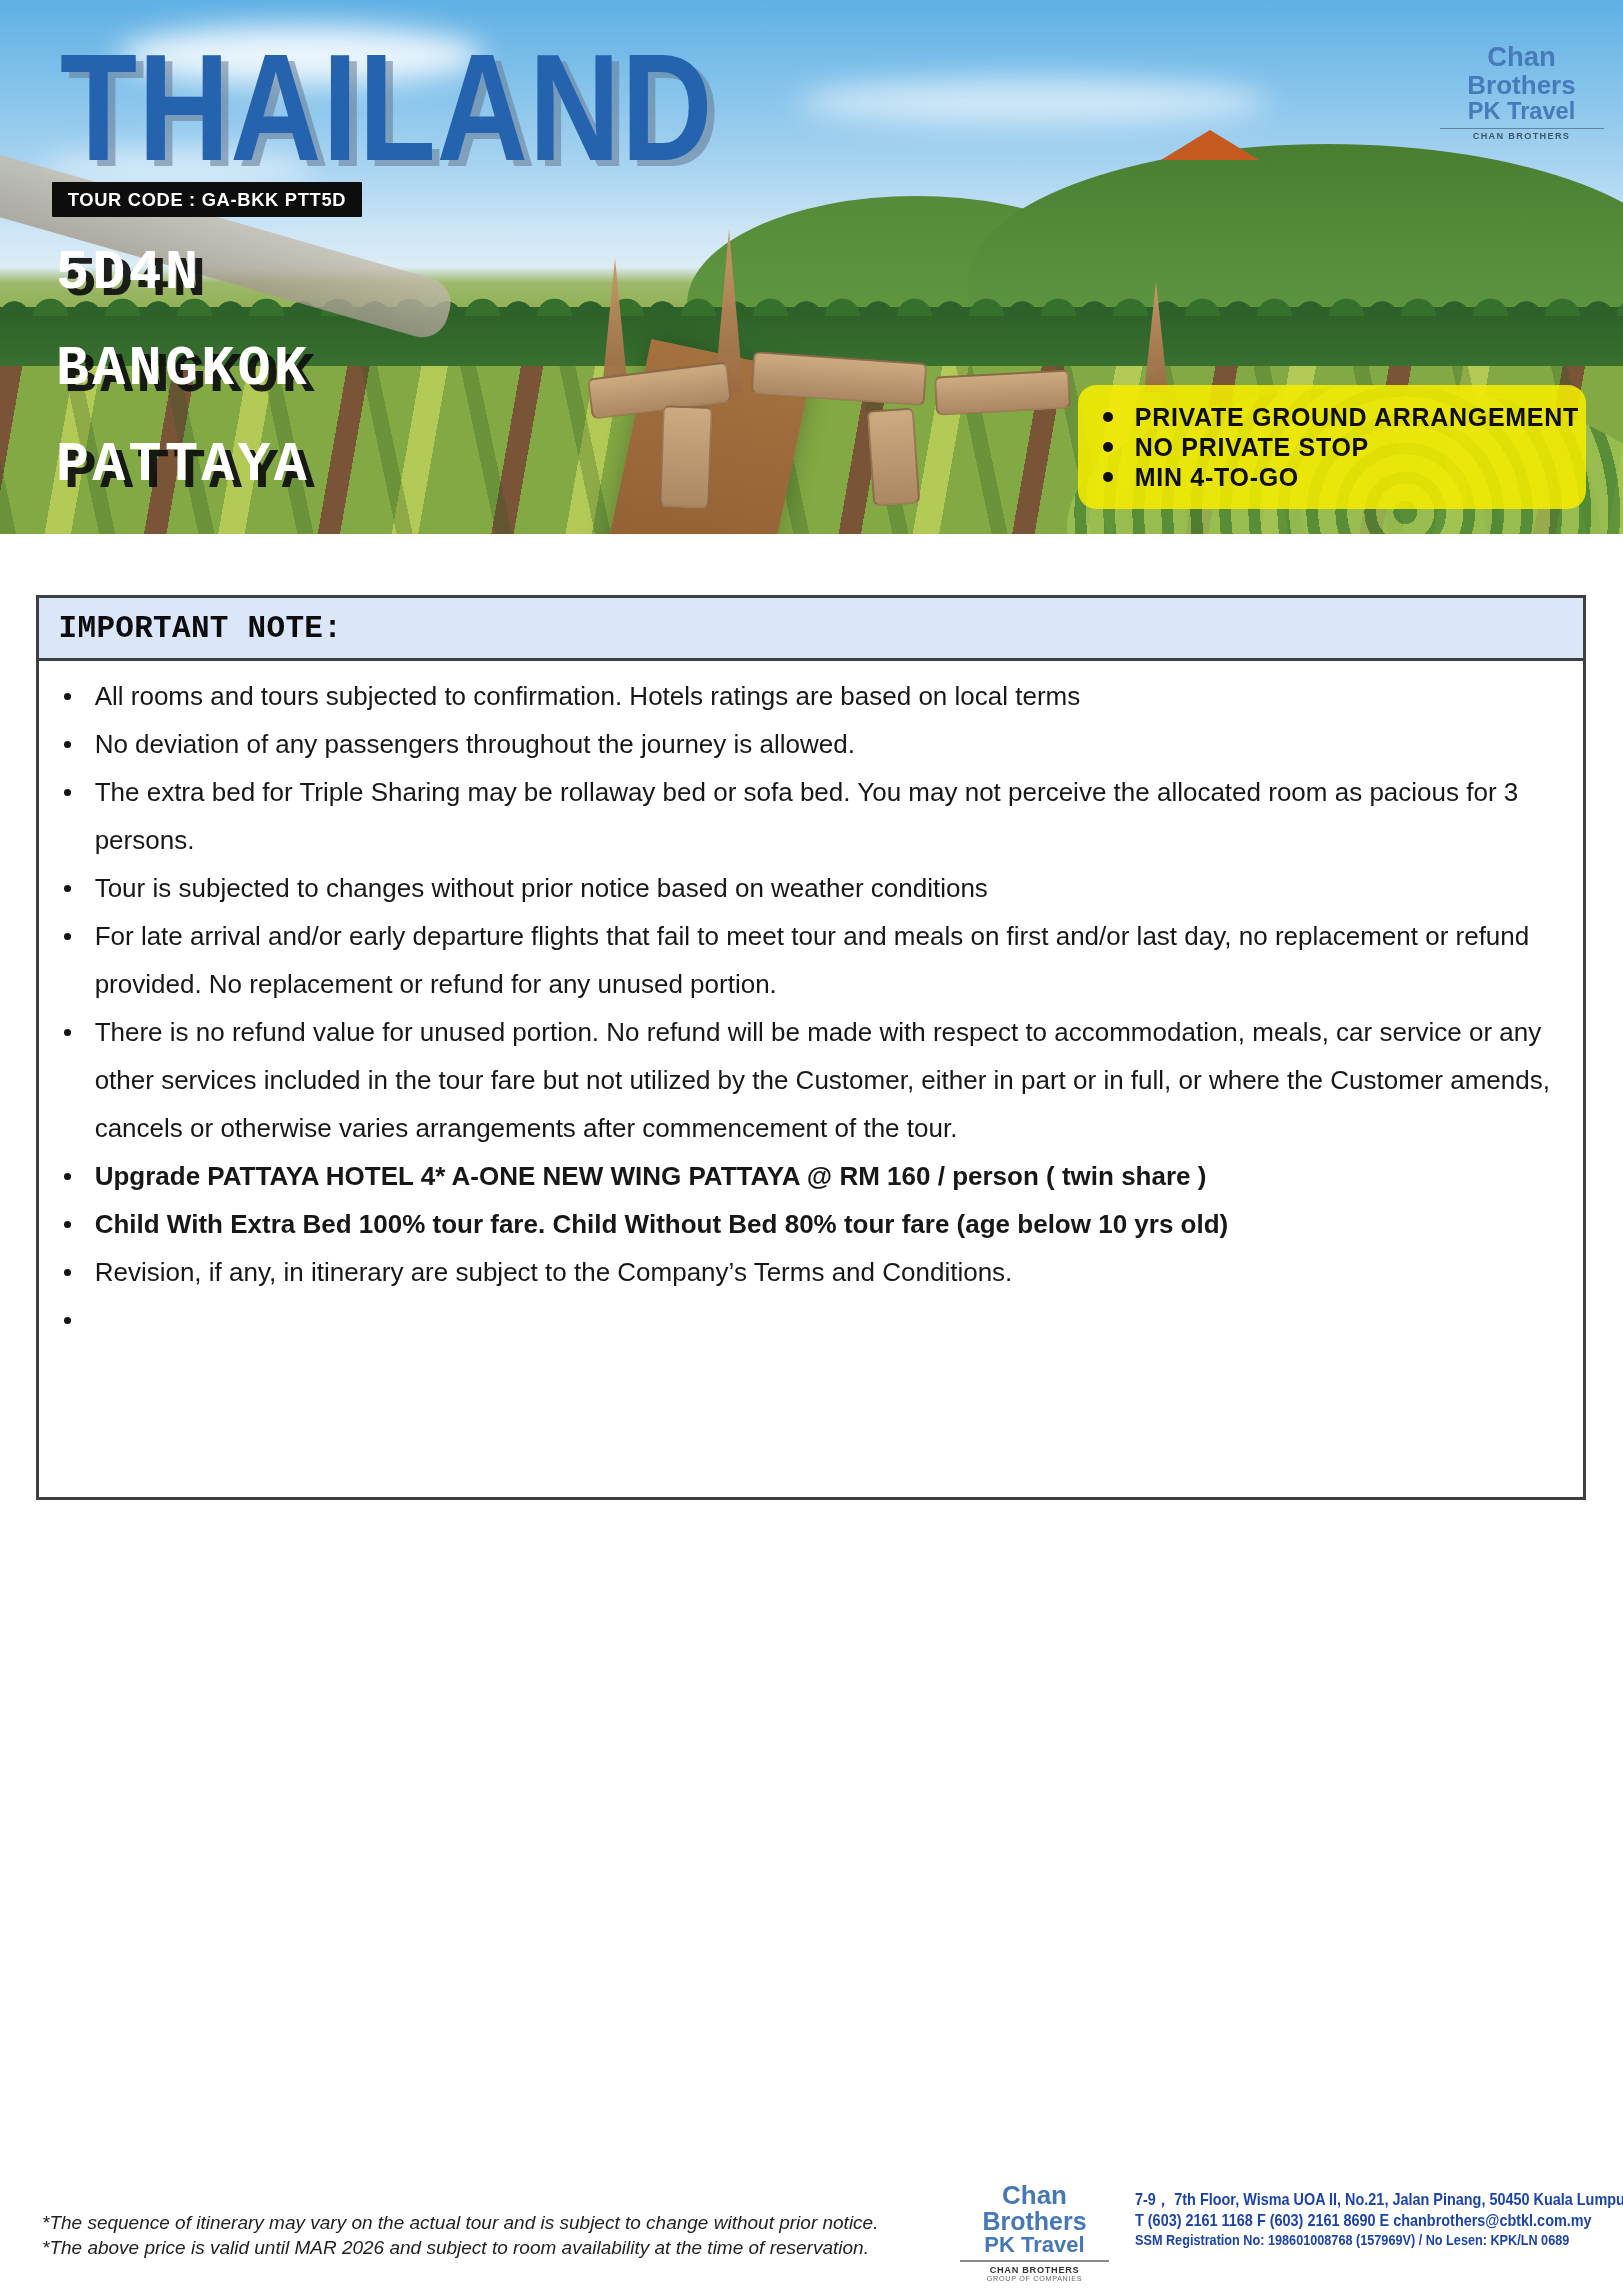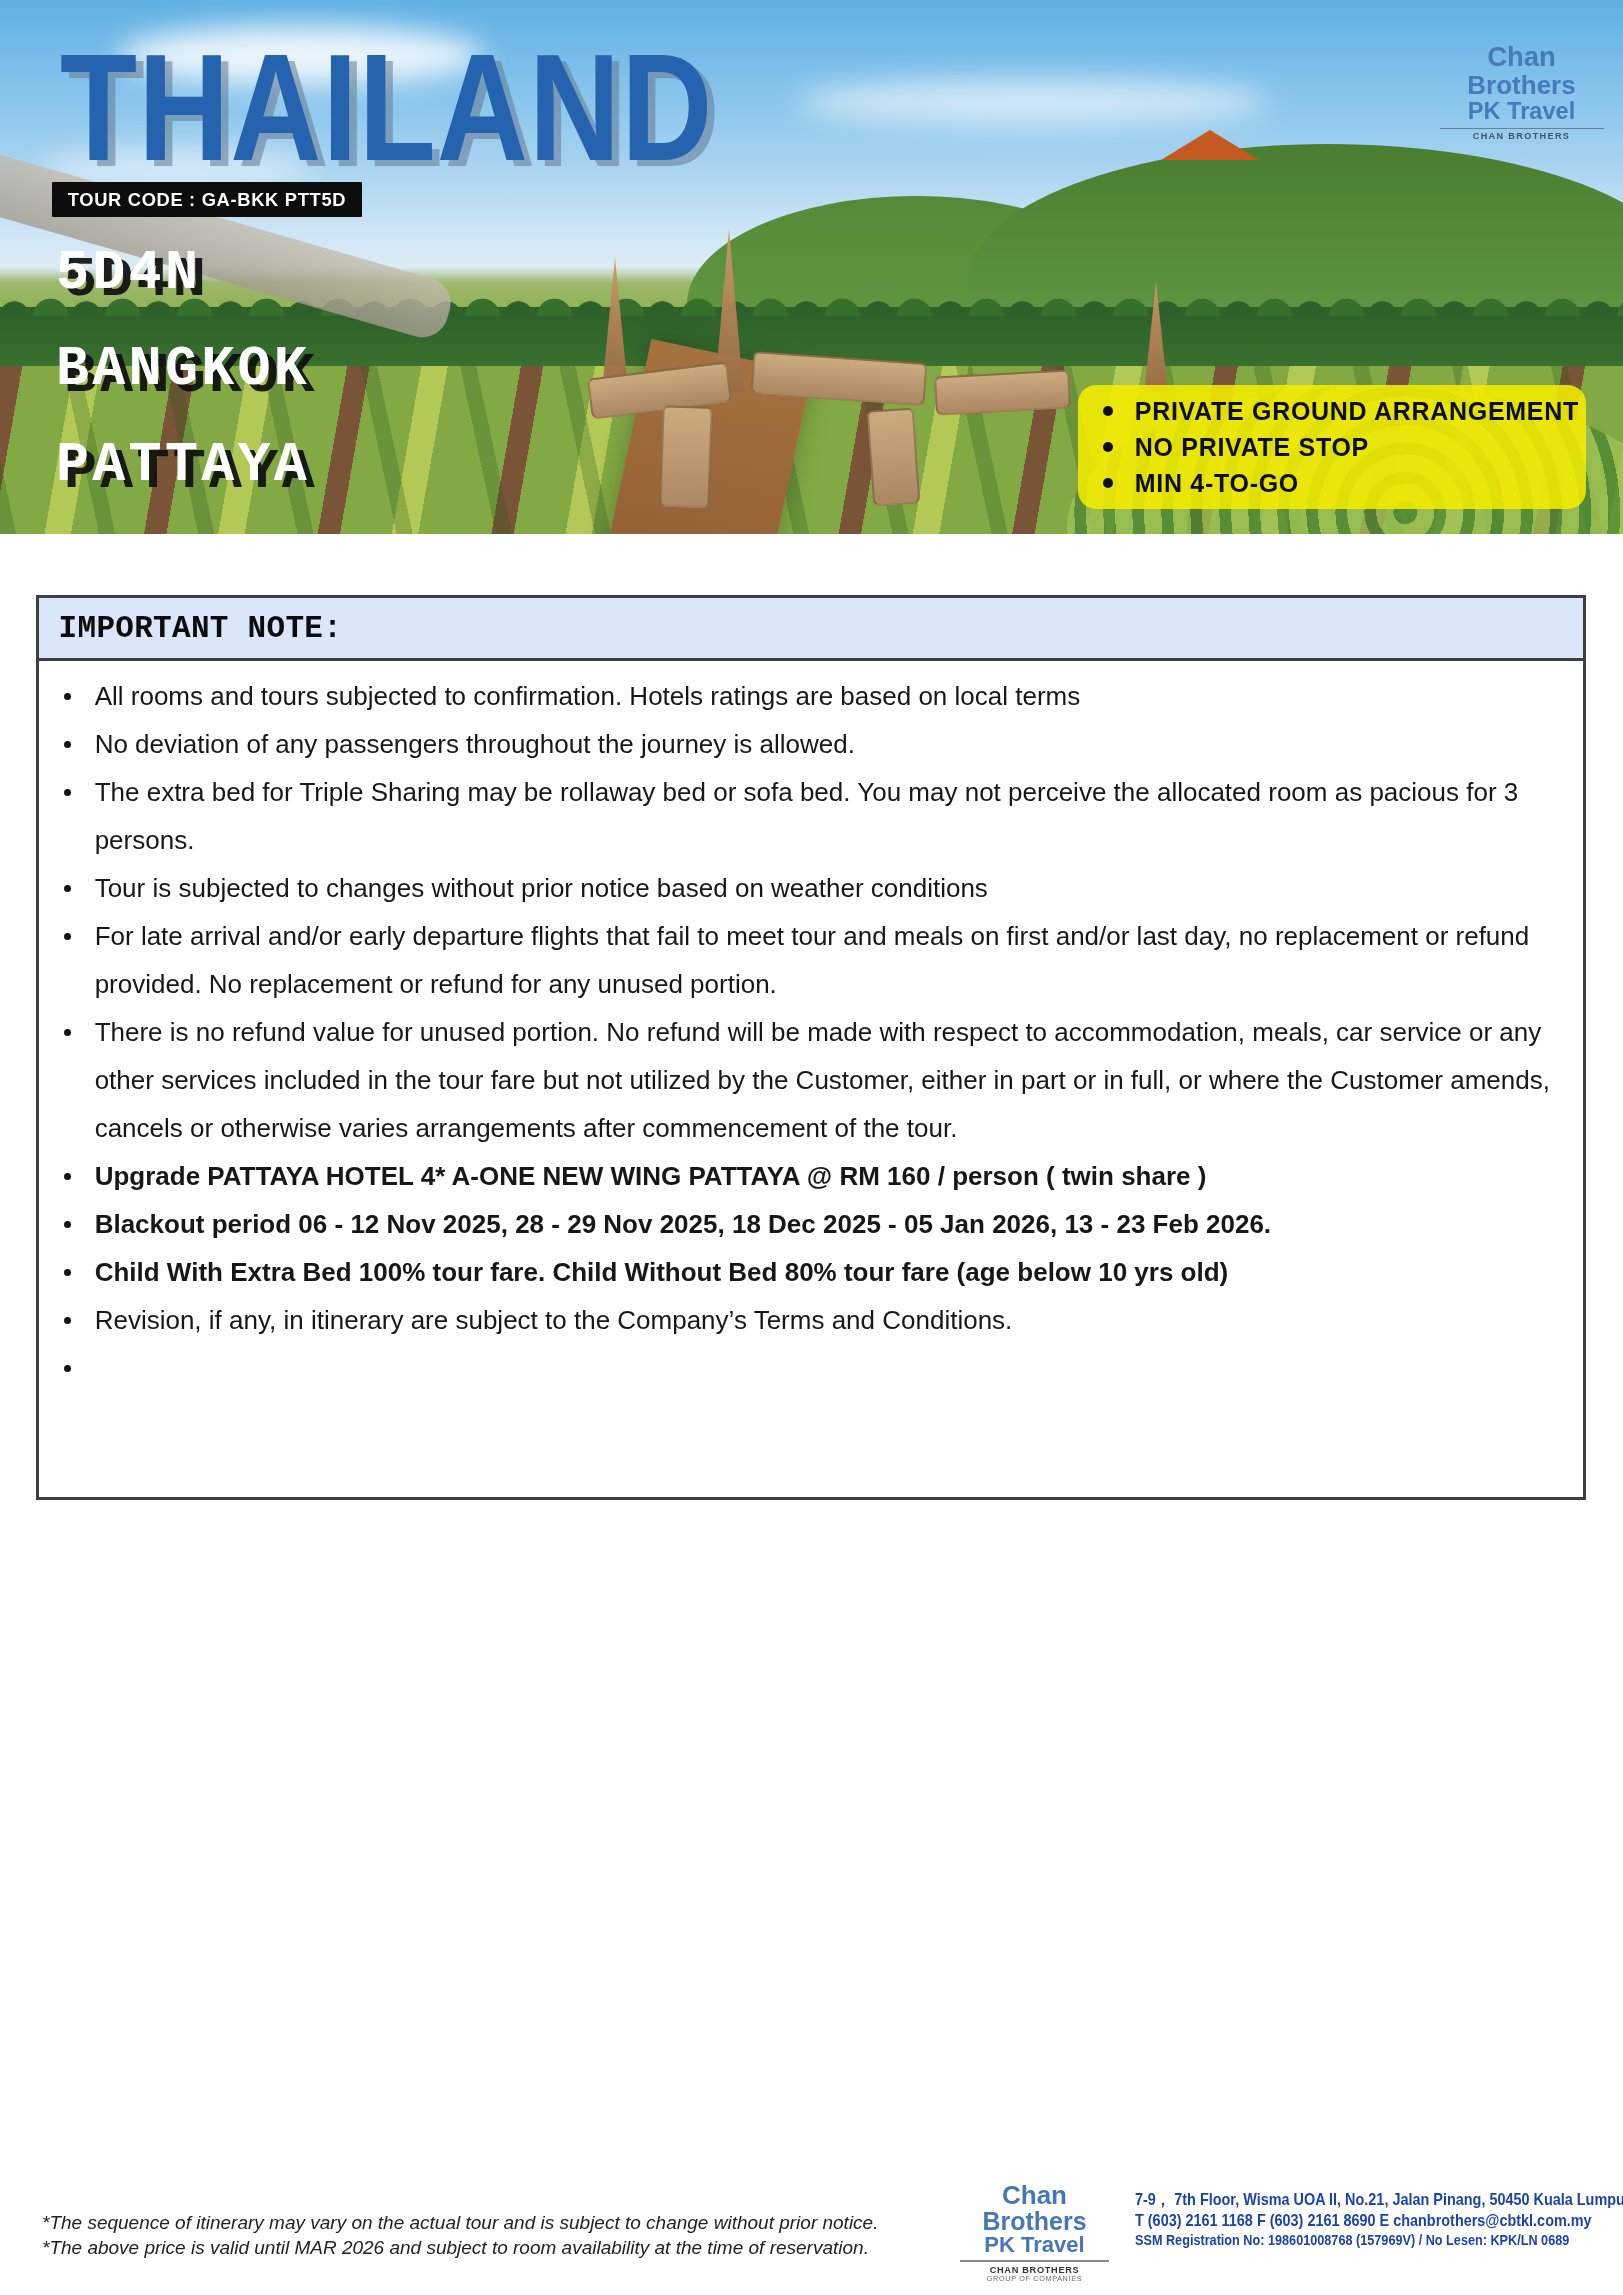--- a/index.html
+++ b/index.html
@@ -62,21 +62,21 @@
             text-shadow:7.9px 6.5px 0 rgba(14,14,14,.92);white-space:nowrap;font-family:Liberation Mono, monospace;}
   .hero-logo{position:absolute;left:1433px;top:43px;width:177px;text-align:center;color:#477ab8;line-height:1.04;}
   .hero-logo .l1{font-size:27.5px;font-weight:bold;}
   .hero-logo .l2{font-size:26px;font-weight:bold;}
   .hero-logo .l3{font-size:23.6px;font-weight:bold;}
   .hero-logo .rule{height:0;border-top:1.3px solid rgba(70,90,110,.65);margin:5.2px 6.5px 2.6px 6.5px;}
   .hero-logo .sub{font-size:9.2px;font-weight:bold;letter-spacing:1.3px;color:rgba(35,55,80,.8);}
 
   .highlight-box{position:absolute;left:1078px;top:385px;width:508px;height:124px;box-sizing:border-box;
             background:rgba(245,236,0,.88);border-radius:18.3px;display:flex;flex-direction:column;
-            justify-content:center;gap:7px;padding:6.5px 0;}
+            justify-content:center;gap:1px;padding:6.5px 0;}
   .hl-row{display:flex;align-items:center;}
   .hl-dot{width:9.8px;height:9.8px;border-radius:50%;background:#0e0e0e;margin:0 22px 0 25px;flex:none;}
   .hl-text{font-size:25px;font-weight:bold;color:#0e0e0e;letter-spacing:0.7px;white-space:nowrap;}
 
   
   .note-box{position:absolute;left:36px;top:595px;width:1550px;height:905px;box-sizing:border-box;
             border:3.9px solid #3e3f40;background:#ffffff;}
   .note-header{height:60px;background:#dbe7f9;border-bottom:3.9px solid #3e3f40;display:flex;align-items:center;
             padding-left:19.6px;font-size:31px;font-weight:bold;color:#0d0d0f;letter-spacing:0.3px;font-family:Liberation Mono, monospace;}
   .note-body{padding:10.5px 22px 0 15.7px;}
@@ -196,24 +196,20 @@
         <div class="note-item">
           <span class="note-dot"></span>
           <p class="note-text"><span>There is no refund value for unused portion. No refund will be made with respect to accommodation, meals, car service or any other services included in the tour fare but not utilized by the Customer, either in part or in full, or where the Customer amends, cancels or otherwise varies arrangements after commencement of the tour.</span><strong></strong><span></span></p>
         </div>
 
         <div class="note-item bold">
           <span class="note-dot"></span>
           <p class="note-text"><span>Upgrade PATTAYA HOTEL 4* A-ONE NEW WING PATTAYA @ RM 160 / person ( twin share )</span><strong></strong><span></span></p>
         </div>
 
-        <div class="note-item bold">
-          <span class="note-dot"></span>
-          <p class="note-text"><span>Blackout period 06 - 12 Nov 2025, 28 - 29 Nov 2025, 18 Dec 2025 - 05 Jan 2026, 13 - 23 Feb 2026.</span><strong></strong><span></span></p>
-        </div>
 
         <div class="note-item bold">
           <span class="note-dot"></span>
           <p class="note-text"><span>Child With Extra Bed 100% tour fare. Child Without Bed 80% tour fare (age below 10 yrs old)</span><strong></strong><span></span></p>
         </div>
 
         <div class="note-item">
           <span class="note-dot"></span>
           <p class="note-text"><span>Revision, if any, in itinerary are subject to the Company’s Terms and Conditions.</span><strong></strong><span></span></p>
         </div>

